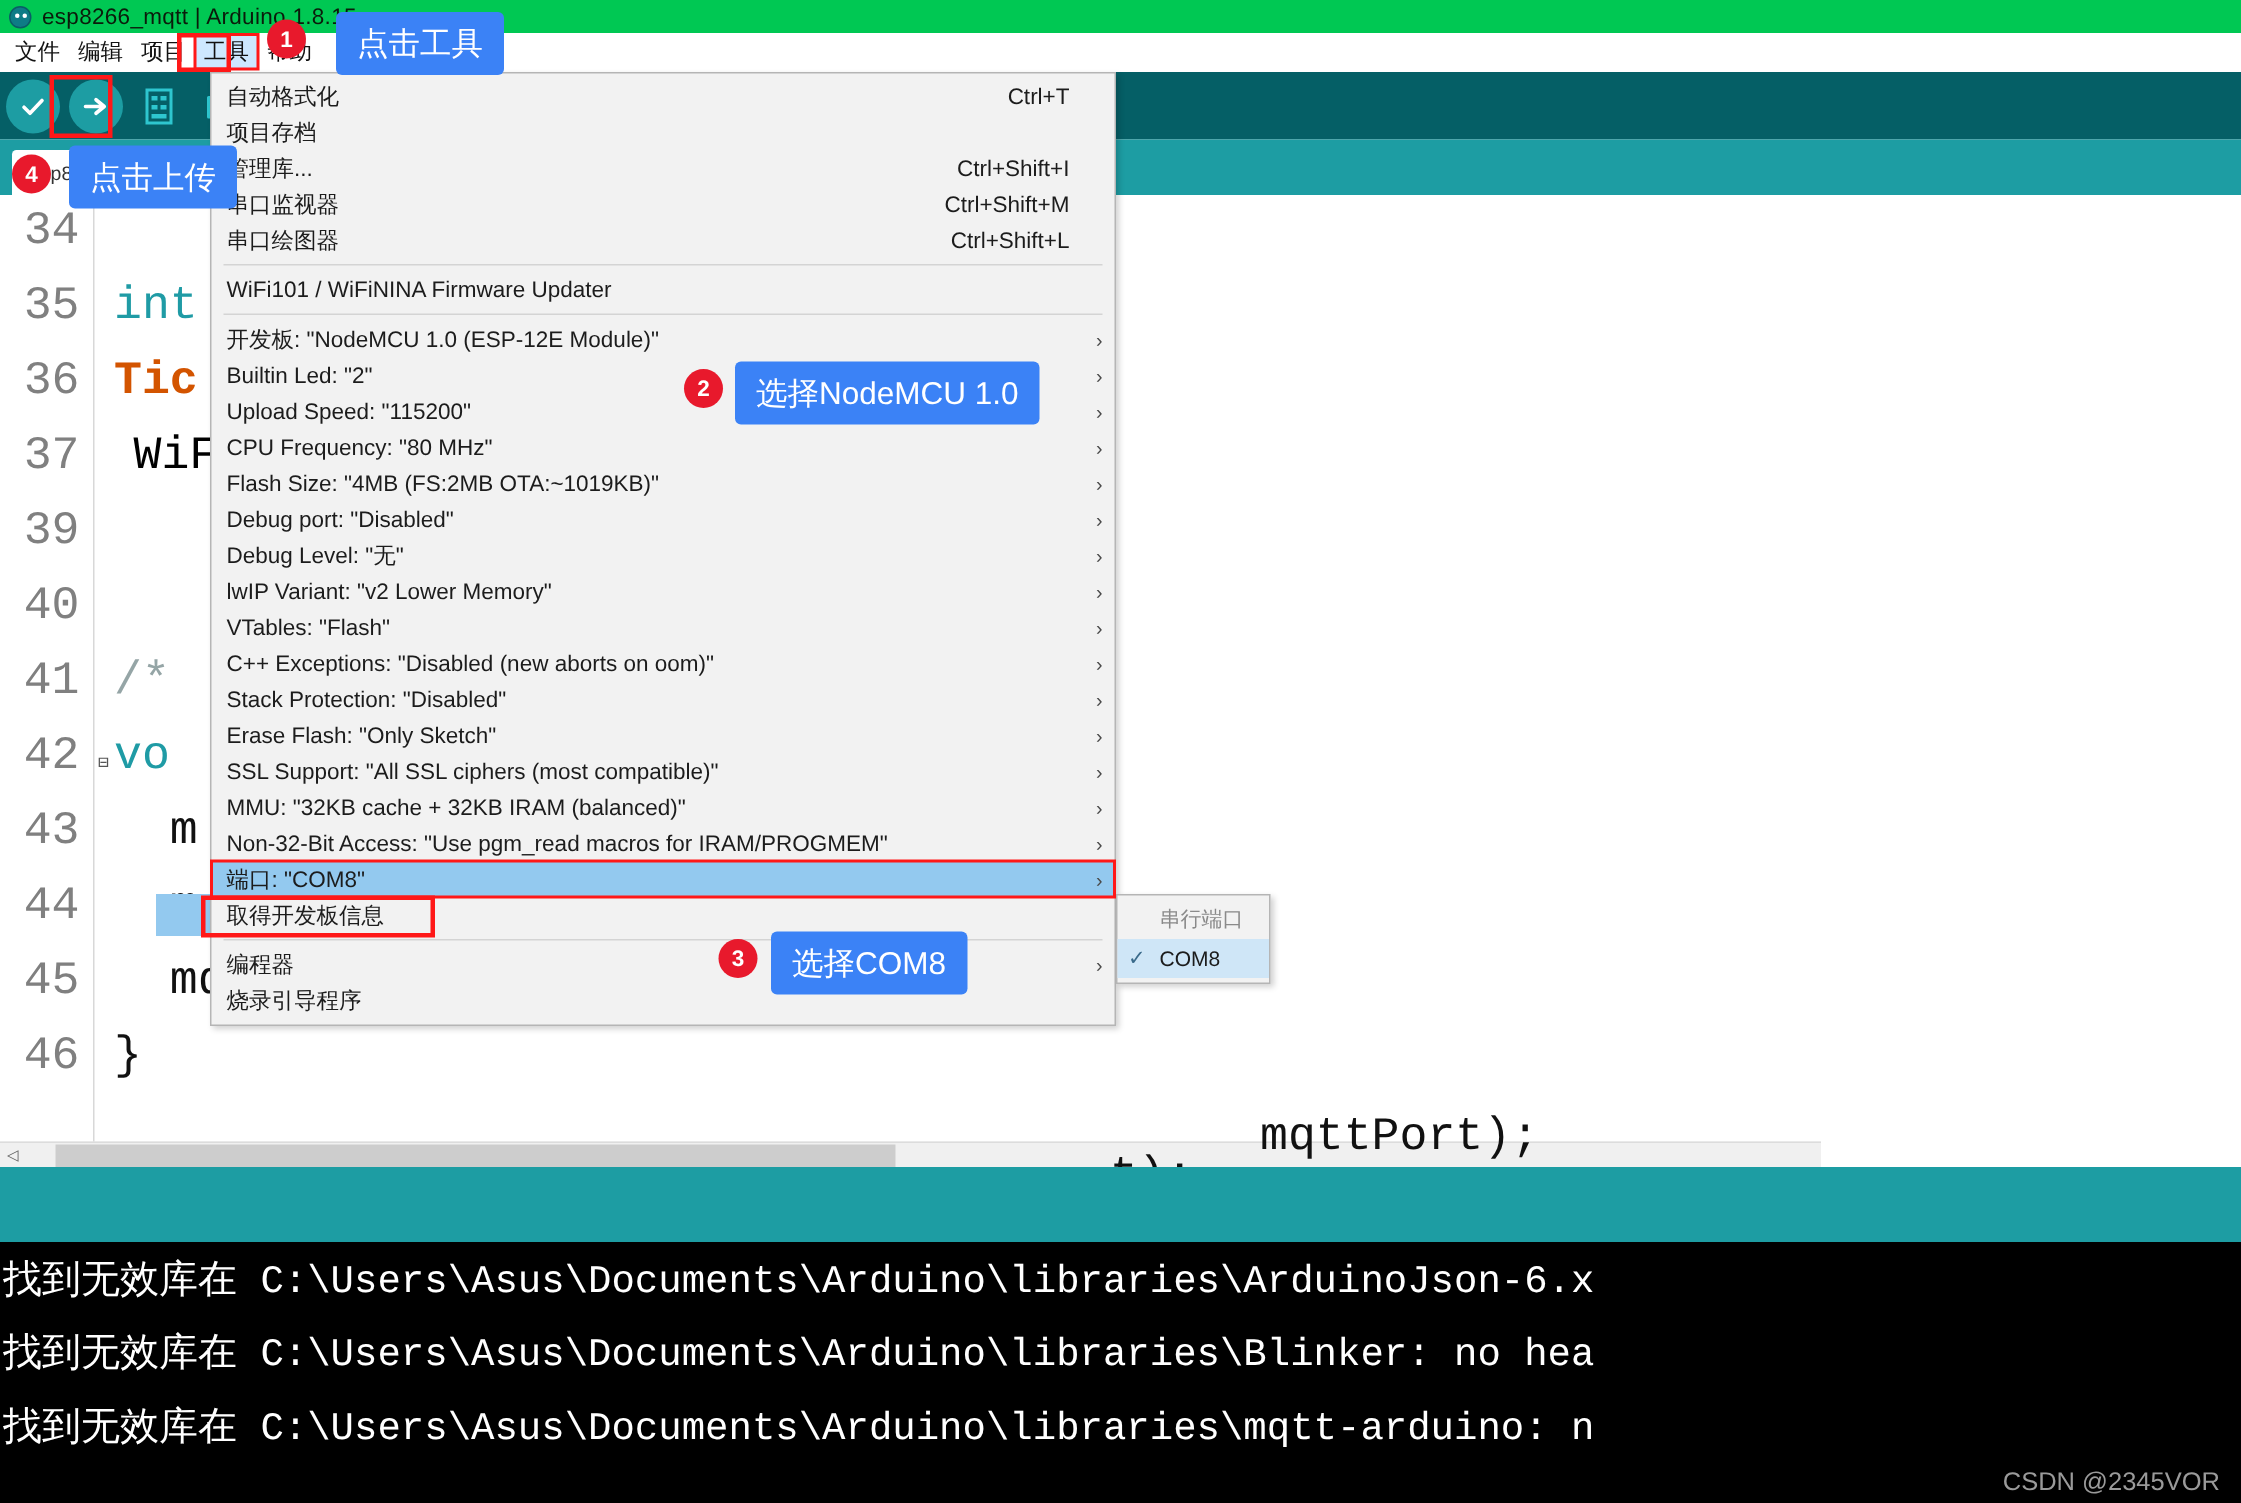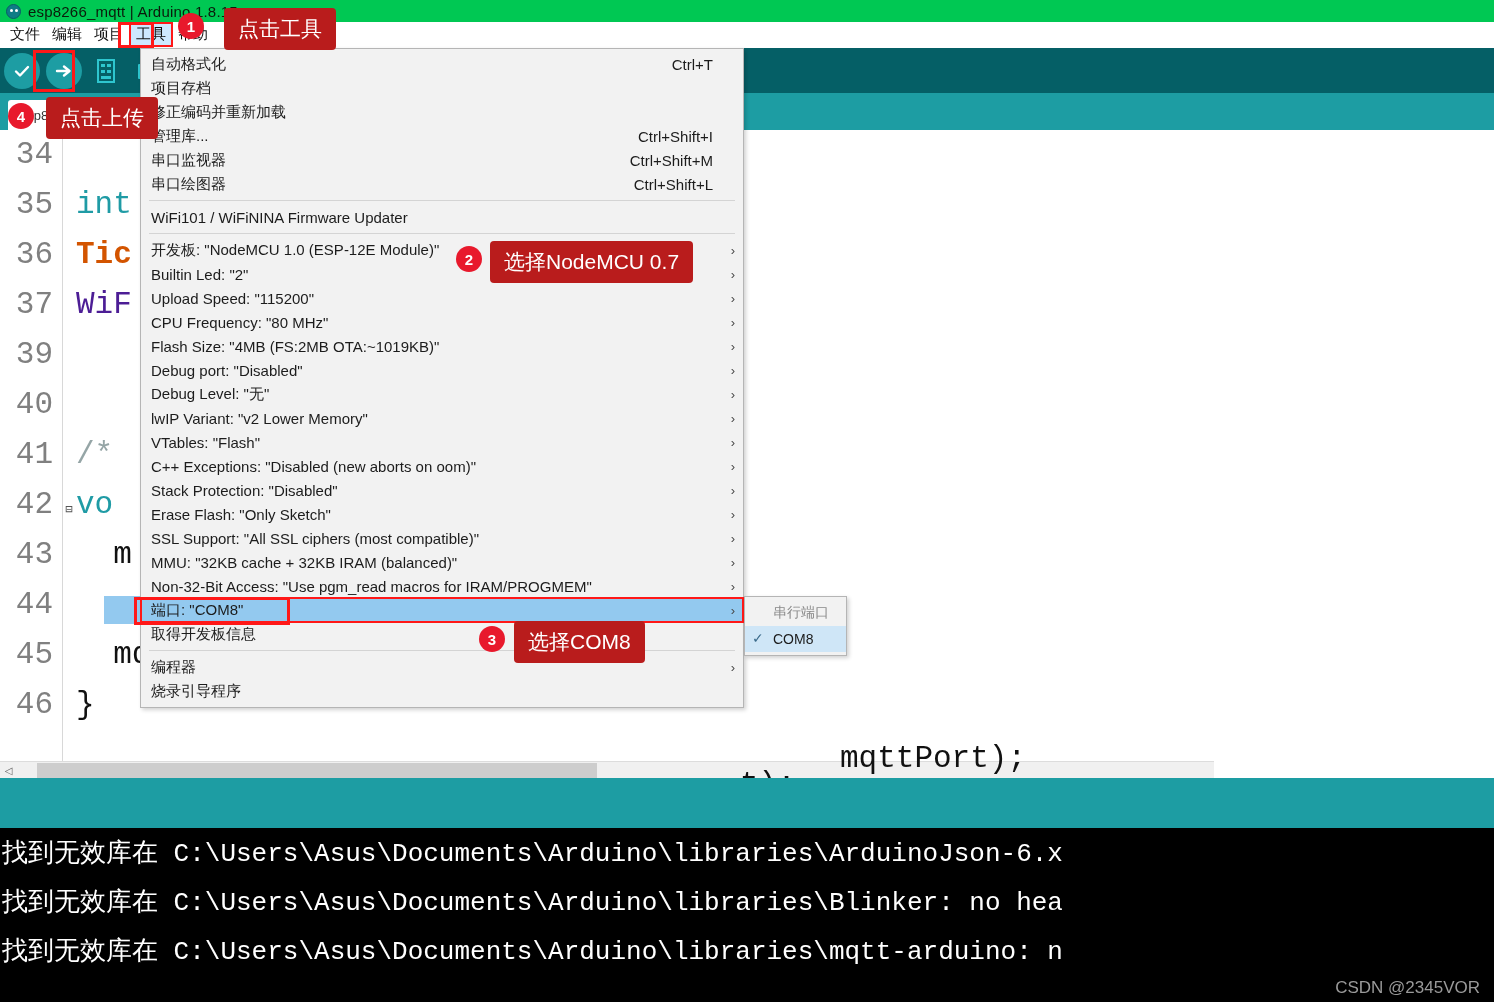--- a/index.html
+++ b/index.html
@@ -135,21 +135,21 @@
   }
   .code-text {
     font-size: 31px;
     line-height: 50px;
     white-space: pre;
     flex: 1 1 auto;
     font-family: "Liberation Mono", monospace;
   }
   .kw  { color: #1f9ba5; }
   .typ { color: #d35400; font-weight: bold; }
-  .typ2{ color: #4c1d95; }
+  .typ2{ color: #000000; margin-left: 13px; }
   .pln { color: #111111; }
   .com { color: #95a5a6; }
   .fn  { color: #d35400; }
 
   .editor-scrollbar-h {
     position: absolute; left: 0; bottom: 0;
     width: 1494px; height: 17px;
     background: #f0f0f0;
     border-top: 1px solid #dcdcdc;
     display: flex; align-items: center;
@@ -237,21 +237,21 @@
   .sm-item.checked { background: #cfe6f7; }
   .sm-check {
     position: absolute; left: 7px; top: 6px;
     width: 13px; height: 13px;
     color: #3a6a8a; font-size: 14px; line-height: 13px;
   }
 
   
   .callout {
     position: absolute;
-    background: #b91c1c;
+    background: #3b82f6;
     color: #ffffff;
     font-size: 21px;
     border-radius: 4px;
     padding: 7px 14px;
     white-space: nowrap;
     z-index: 60;
     font-family: "Liberation Sans", sans-serif;
   }
   .badge {
     position: absolute;
@@ -402,23 +402,20 @@
   <div class="dropdown">
     <div id="dd-body">
         <div class="dd-item">
           <span class="lbl">自动格式化</span>
           <span class="accel">Ctrl+T</span>
         </div>
         <div class="dd-item">
           <span class="lbl">项目存档</span>
         </div>
         <div class="dd-item">
-          <span class="lbl">修正编码并重新加载</span>
-        </div>
-        <div class="dd-item">
           <span class="lbl">管理库...</span>
           <span class="accel">Ctrl+Shift+I</span>
         </div>
         <div class="dd-item">
           <span class="lbl">串口监视器</span>
           <span class="accel">Ctrl+Shift+M</span>
         </div>
         <div class="dd-item">
           <span class="lbl">串口绘图器</span>
           <span class="accel">Ctrl+Shift+L</span>
@@ -514,21 +511,21 @@
     </div>
   </div>
 
   <div class="redbox" style="left:118px; top:22px; width:36px; height:26px;"></div>
   <div class="redbox" style="left:33px; top:50px; width:42px; height:42px;"></div>
   <div class="redbox" style="left:134px; top:597px; width:156px; height:28px;"></div>
 
   <div class="callout" style="left:224px; top:8px;">点击工具</div>
   <div class="badge" style="left:178px; top:13px;">1</div>
 
-  <div class="callout" style="left:490px; top:241px;">选择NodeMCU 0.7</div>
+  <div class="callout" style="left:490px; top:241px;">选择NodeMCU 1.0</div>
   <div class="badge" style="left:456px; top:246px;">2</div>
 
   <div class="callout" style="left:514px; top:621px;">选择COM8</div>
   <div class="badge" style="left:479px; top:626px;">3</div>
 
   <div class="callout" style="left:46px; top:97px;">点击上传</div>
   <div class="badge" style="left:8px; top:103px;">4</div>
 
   <div class="status-strip"></div>
 

